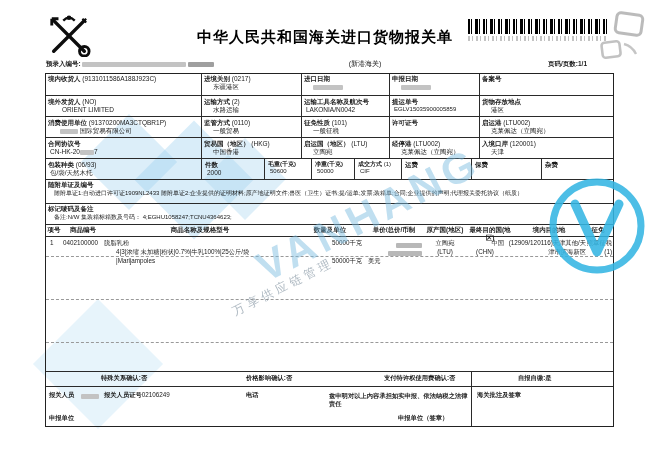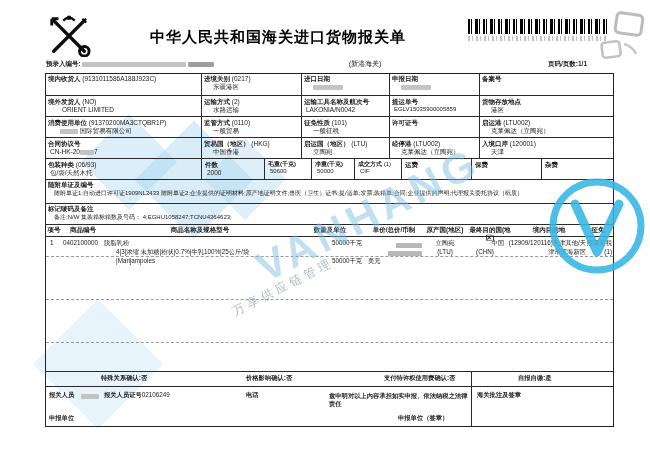--- a/index.html
+++ b/index.html
@@ -3,21 +3,21 @@
 <meta charset="utf-8">
 <style>
   html,body{margin:0;padding:0;}
   body{
     width:650px;height:455px;position:relative;overflow:hidden;
     background:#ffffff;color:#1a1a1a;
     font-family:"Liberation Sans","DejaVu Sans",sans-serif;
     font-size:6.5px;line-height:1.2;
   }
   .doc-title{
-    position:absolute;left:150px;top:28px;width:350px;
+    position:absolute;left:150px;top:28px;width:350px;text-align:center;
     font-family:"Liberation Serif","DejaVu Serif",serif;
     font-size:15px;font-weight:bold;letter-spacing:1px;color:#000;
   }
   .preentry{position:absolute;left:46px;top:60px;font-weight:bold;}
   .office{position:absolute;left:300px;top:60px;width:130px;text-align:center;font-size:7px;}
   .pages{position:absolute;left:548px;top:60px;font-weight:bold;}
   .barcode-wrap{position:absolute;left:468px;top:19px;width:140px;}
   .barcode{
     height:15px;width:140px;
     background:

